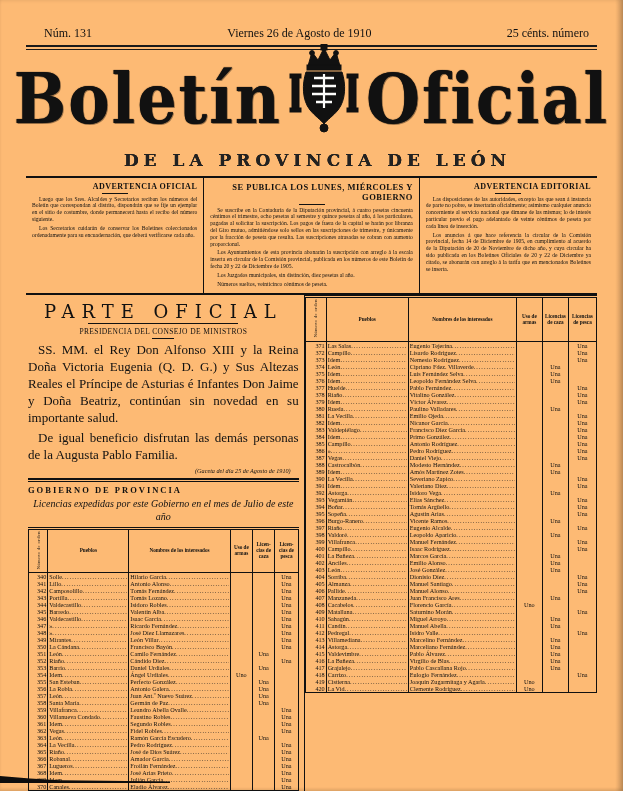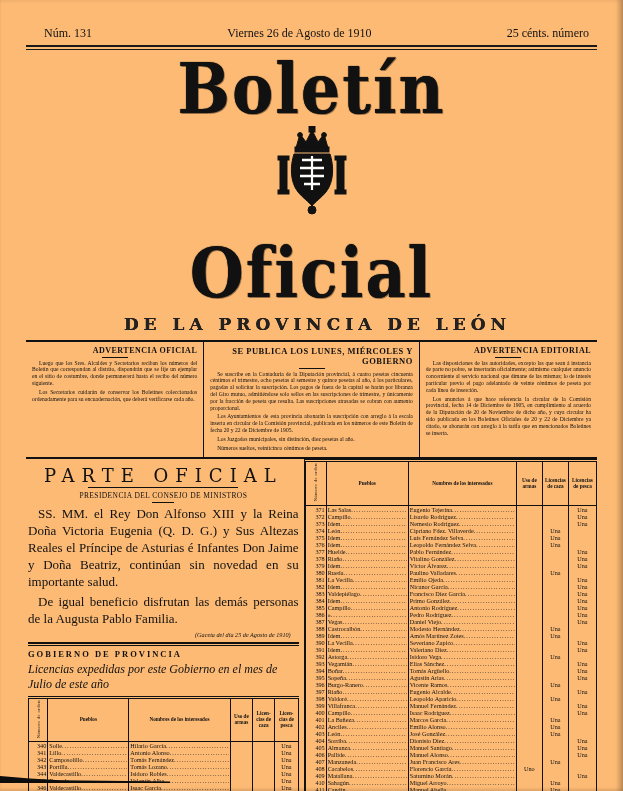--- a/index.html
+++ b/index.html
@@ -6,22 +6,22 @@
   .page{
     position:relative;width:623px;height:791px;background:#fdba74;color:#111;
     font-family:"Liberation Serif","DejaVu Serif",serif;overflow:hidden;
     box-shadow:inset -3px 0 4px rgba(0,0,0,.12), inset 0 -2px 3px rgba(0,0,0,.08);
   }
   
   .topbar{display:flex;justify-content:space-between;align-items:flex-end;
     padding:26px 34px 4px 44px;font-size:12px;}
   .rule-double{border-top:2.5px solid #1a1a1a;border-bottom:1px solid #1a1a1a;height:1.5px;margin:0 26px;}
   
-  .masthead{display:flex;justify-content:center;align-items:center;gap:20px;
-    margin:8px 20px 0 20px;flex-direction:column;}
+  .masthead{display:flex;justify-content:center;align-items:center;gap:6px;
+    margin:8px 20px 0 20px;}
   .mast-word{font-family:"DejaVu Serif","Liberation Serif",serif;font-weight:bold;
     font-size:62px;line-height:1;letter-spacing:2px;transform:scaleY(1.12);
     text-shadow:0 0 1px #000, 1px 1px 0 rgba(0,0,0,.35);}
   .emblem{flex:0 0 auto;margin-top:-14px;}
   .mast-sub{font-family:"DejaVu Serif","Liberation Serif",serif;text-align:center;font-weight:bold;font-size:17px;
     letter-spacing:5px;margin:10px 0 6px 12px;color:#222;text-shadow:0 0 .6px #000;}
   
   .notices{display:flex;border-top:2.5px solid #111;border-bottom:2px solid #111;
     margin:0 26px;min-height:112px;}
   .notice{padding:3px 6px 4px 6px;}
@@ -39,21 +39,21 @@
   .colR{width:296px;padding:0 0 0 0;}
   .parte-title{text-align:center;font-size:18px;letter-spacing:7px;margin:2px 0 0 0;
     font-family:"DejaVu Serif","Liberation Serif",serif;}
   .parte-rule{width:150px;margin:1px auto 3px auto;border-top:1px solid #111;}
   .presidencia{text-align:center;font-size:7.5px;letter-spacing:.4px;margin:0;}
   .presidencia:after{content:"";display:block;width:22px;margin:2px auto 3px auto;border-top:1.5px solid #111;}
   .bodytext p{margin:0 0 3px 0;font-size:13px;line-height:1.3;text-align:justify;text-indent:10px;}
   .gaceta{font-size:6.2px;font-style:italic;text-align:right;margin:2px 8px 4px 0;}
   .sep-double{border-top:2px solid #111;border-bottom:1px solid #111;height:1.5px;margin:2px 0 3px 0;}
   .gobierno{text-align:left;font-weight:bold;font-size:8.5px;letter-spacing:2px;margin:2px 0 3px 0;}
-  .licencias-line{font-style:italic;font-size:12px;text-align:left;margin:0 0 4px 0;line-height:1.25;}
+  .licencias-line{font-style:italic;font-size:10px;text-align:center;margin:0 0 4px 0;line-height:1.25;}
   
   table.lic{border-collapse:collapse;width:100%;table-layout:fixed;}
   table.lic th,table.lic td{border-left:1px solid #111;padding:0 1px;vertical-align:top;}
   table.lic th:first-child,table.lic td:first-child{border-left:1px solid #111;}
   table.lic{border:1px solid #111;border-top:3px double #111;}
   table.lic thead th{border-bottom:1.5px solid #111;font-size:5.2px;line-height:1.15;
     text-align:center;font-weight:bold;height:34px;vertical-align:middle;padding:1px;}
   th.rot{width:11px;}
   th.rot span{display:inline-block;writing-mode:vertical-rl;transform:rotate(180deg);
     font-size:4.4px;font-weight:normal;letter-spacing:.5px;white-space:nowrap;}

